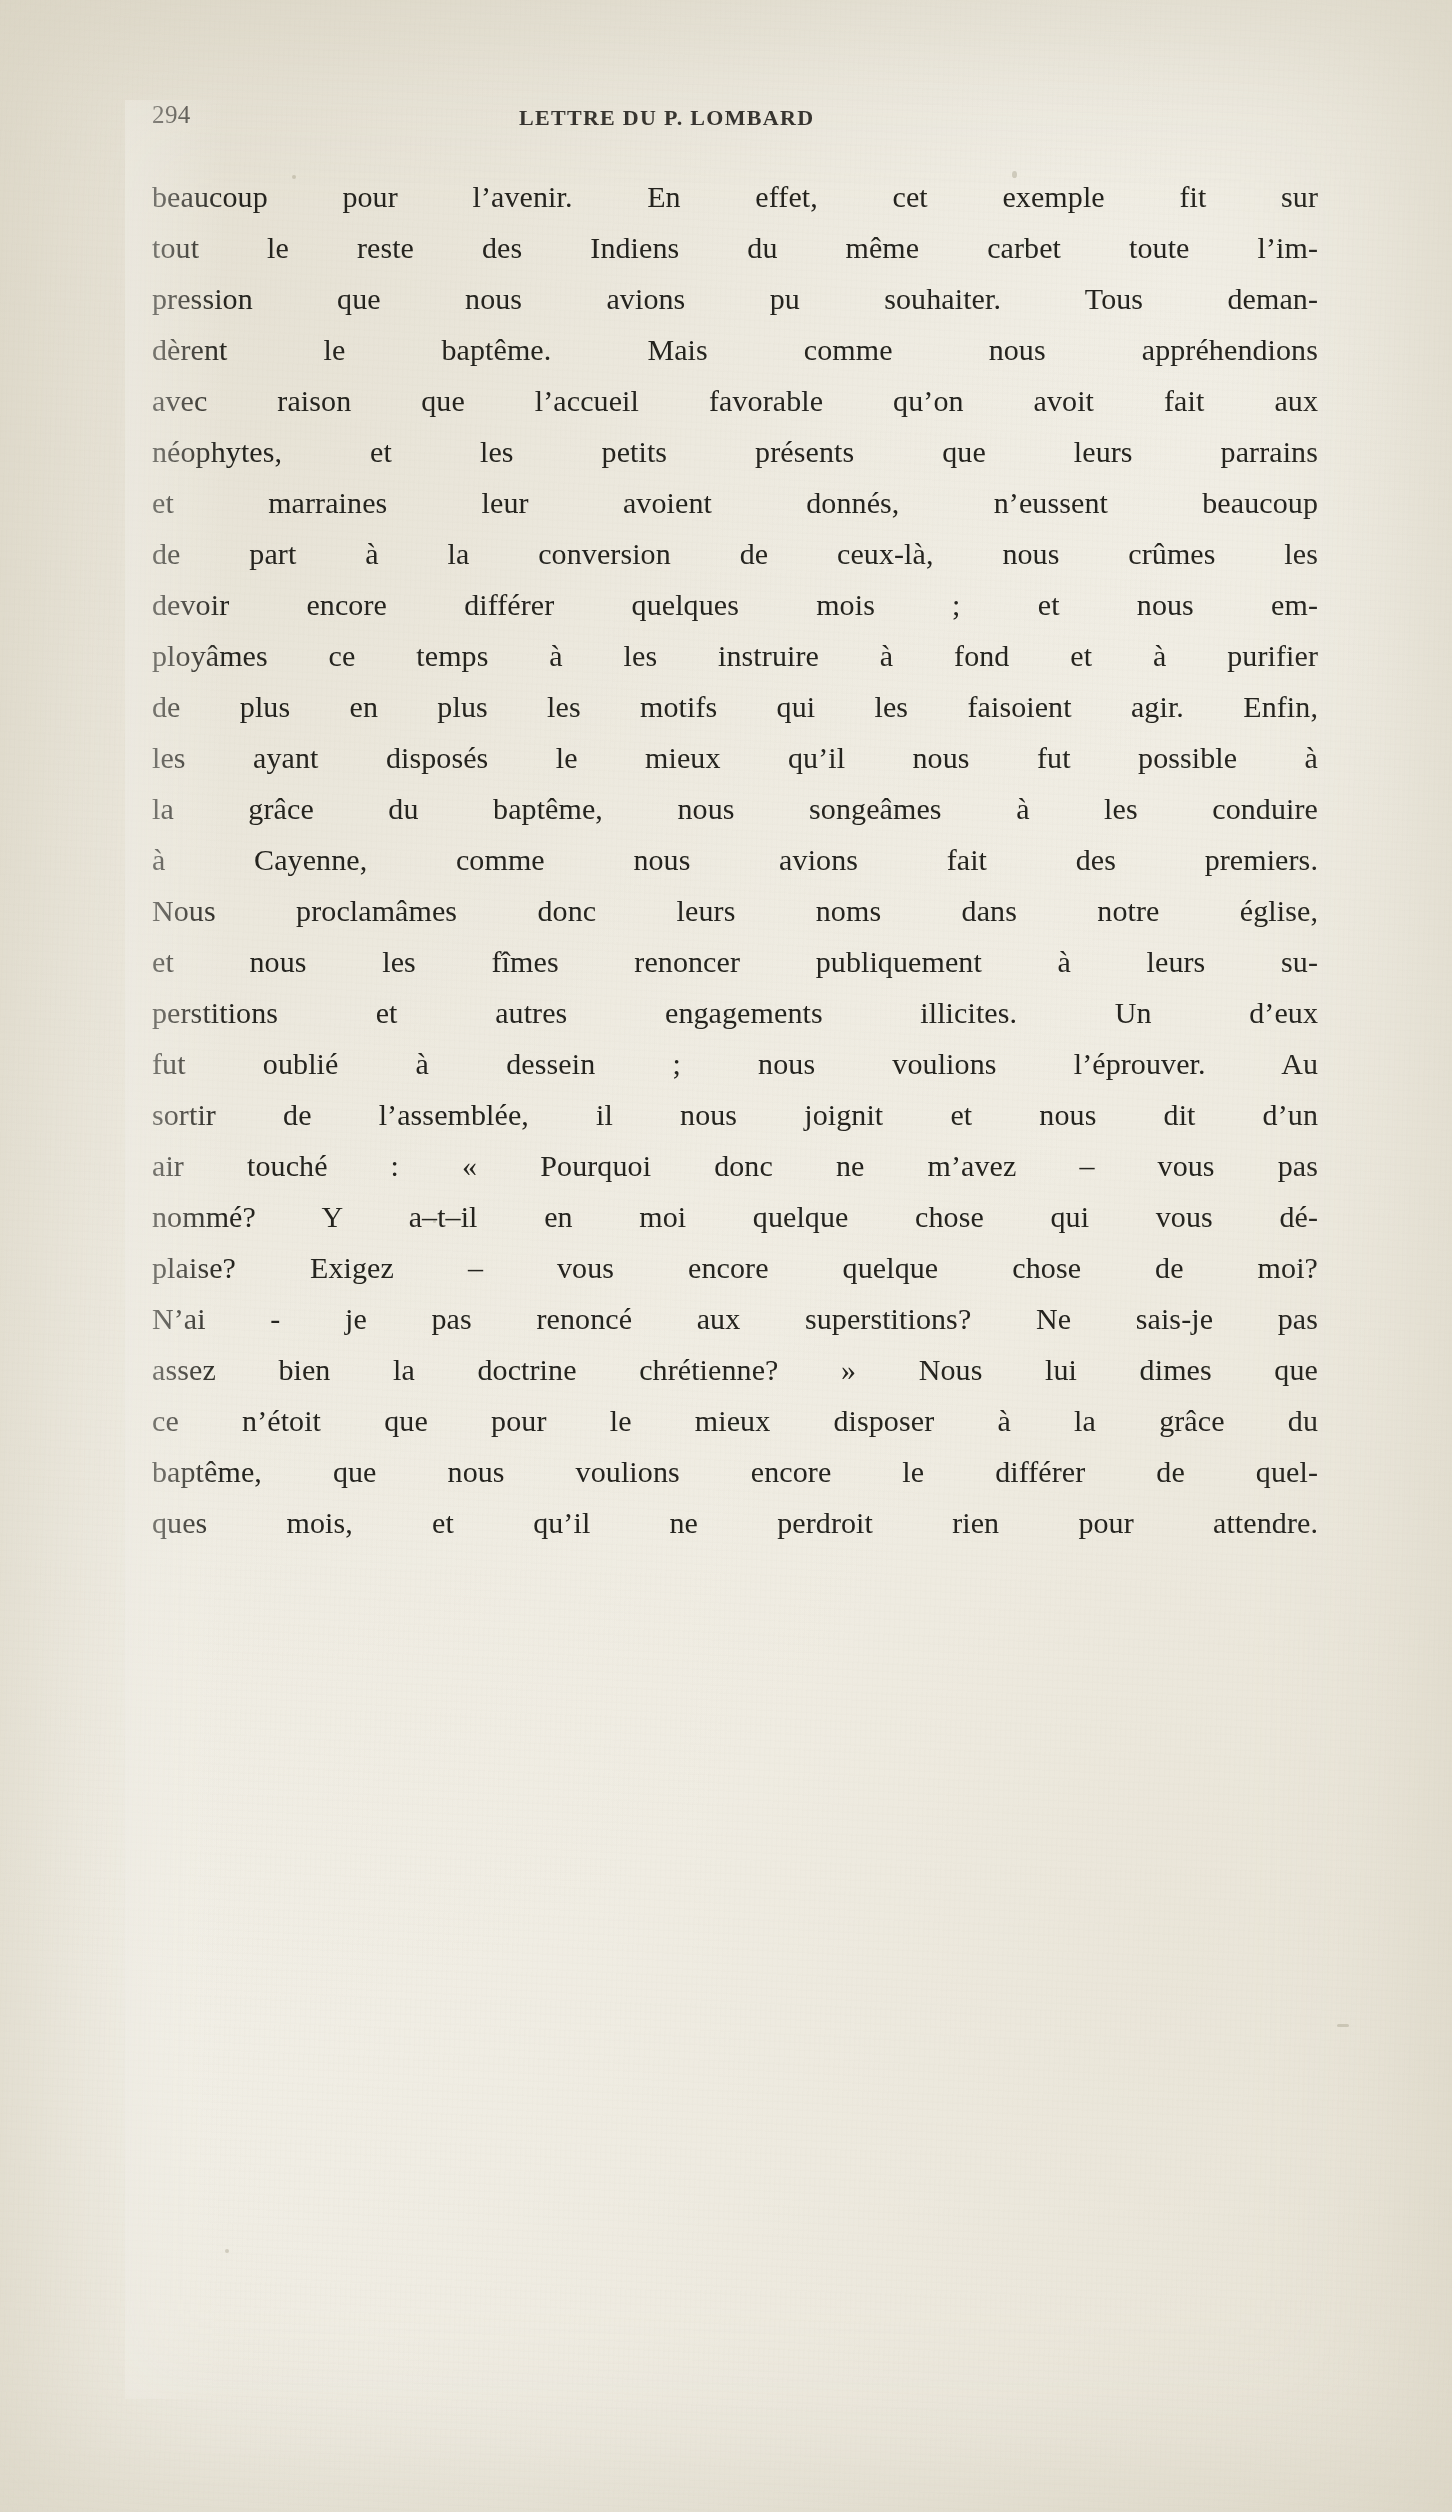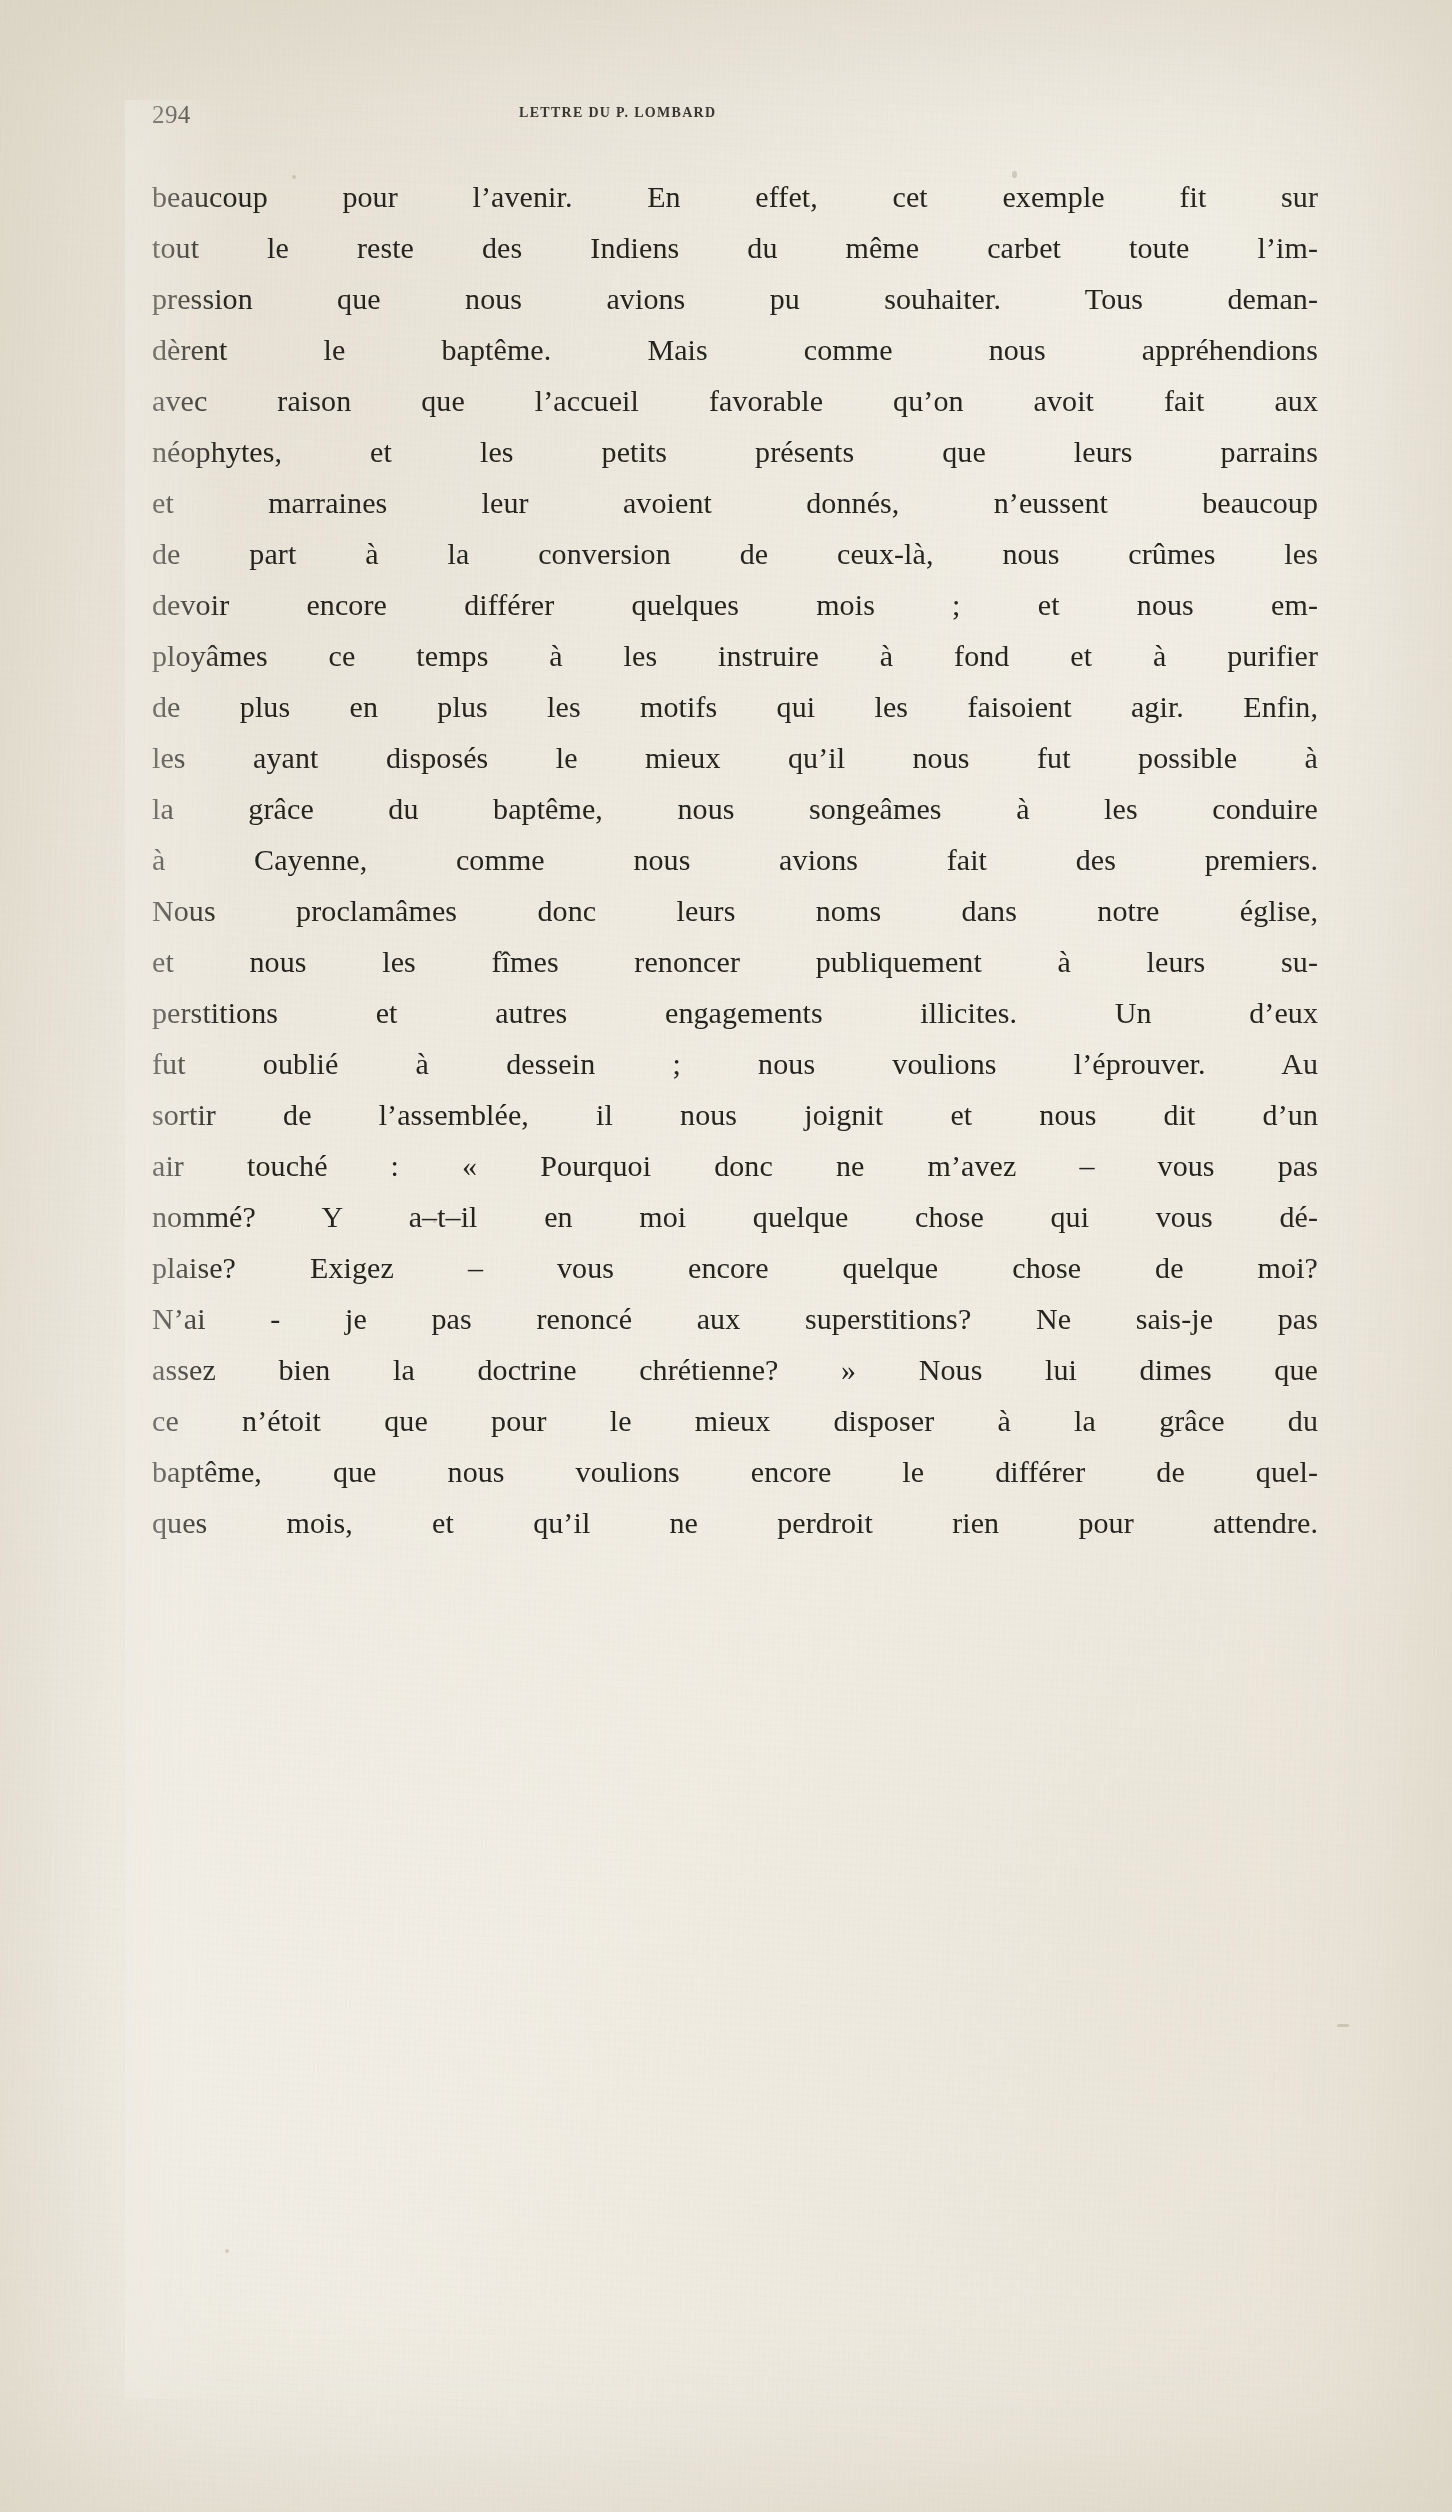--- a/index.html
+++ b/index.html
@@ -56,21 +56,21 @@
     top: 3.3px;
     font-size: 25px;
     letter-spacing: 0.4px;
     color: #35332e;
     font-family: "Liberation Serif", serif;
   }
   .running-head {
     position: absolute;
     left: 367px;
     top: 6.7px;
-    font-size: 14px;
+    font-size: 22px;
     letter-spacing: 1.3px;
     color: #2f2d29;
     font-variant: small-caps;
     text-transform: uppercase;
     font-family: "Liberation Serif", serif;
     font-weight: 600;
   }
   .body-text {
     font-size: 30px;
     line-height: 51px;

